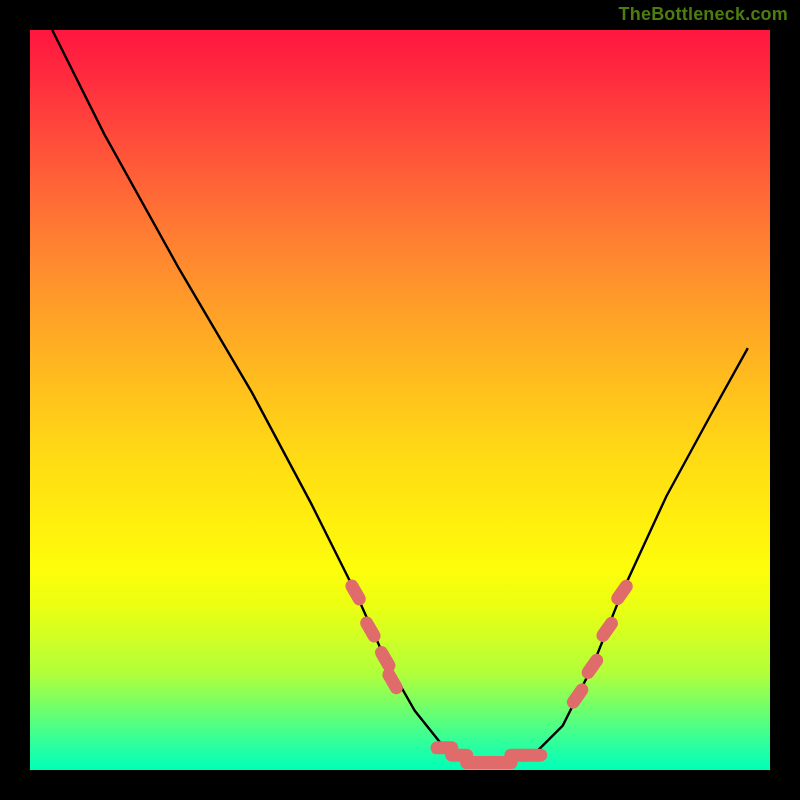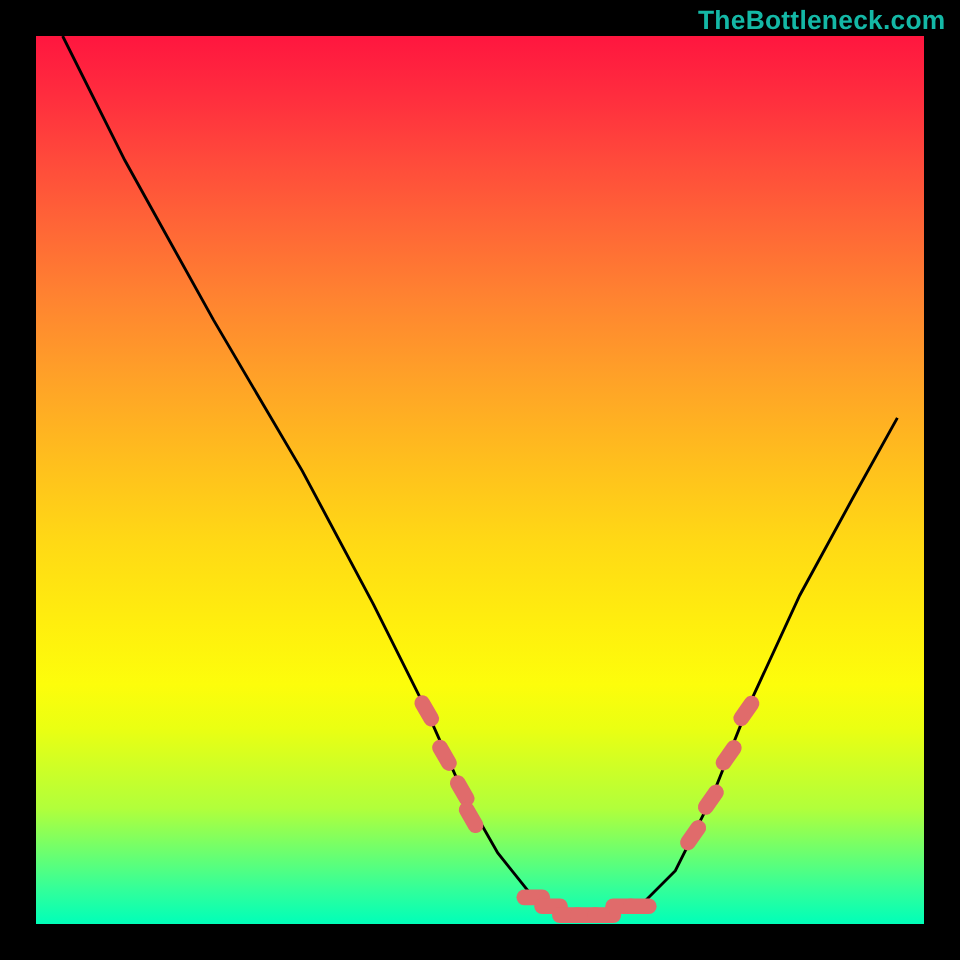--- a/index.html
+++ b/index.html
@@ -49,22 +49,22 @@
     );
   }
   svg.curve {
     position: absolute;
     inset: 0;
   }
   .watermark {
     position: absolute;
     top: 4px;
     right: 12px;
-    color: #14b8a6;
-    font-size: 22px;
+    color: #4d7c0f;
+    font-size: 18px;
     font-weight: 600;
     letter-spacing: 0.2px;
   }
 </style>
 </head>
 <body>
 
 <div class="frame">
 
   <div class="watermark">TheBottleneck.com</div>

